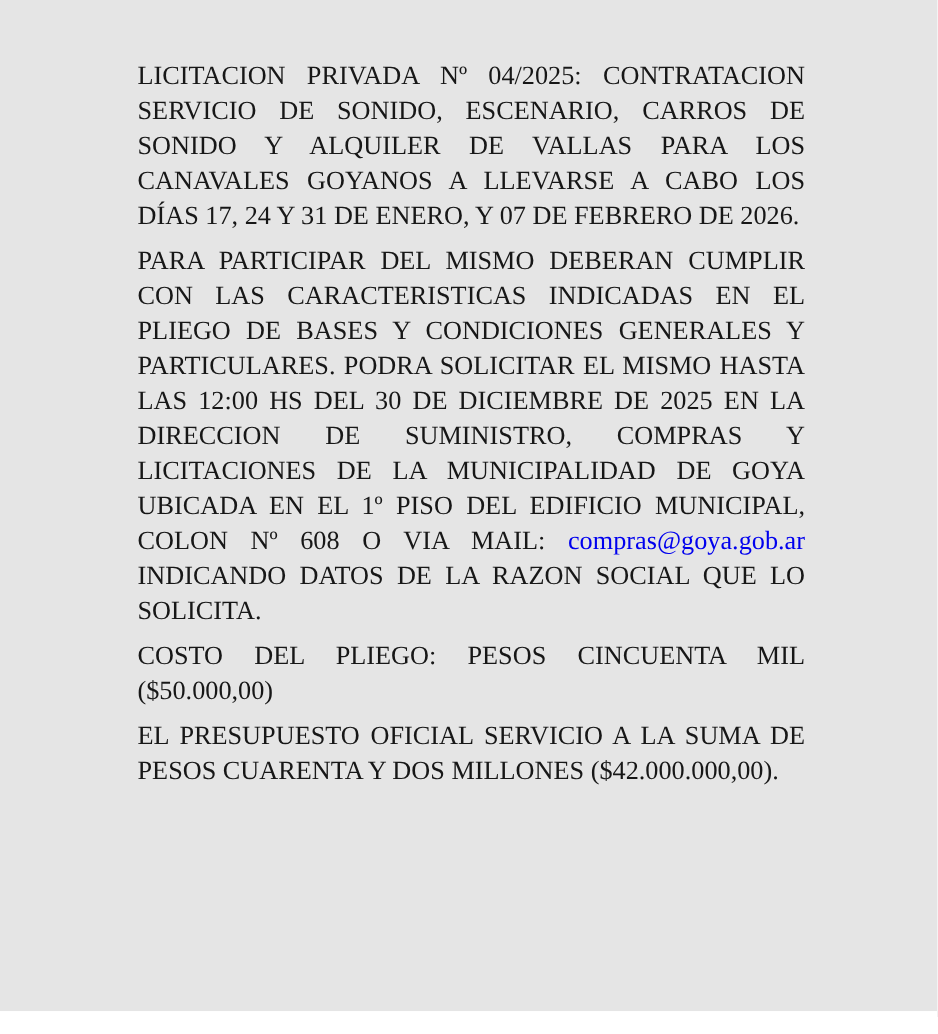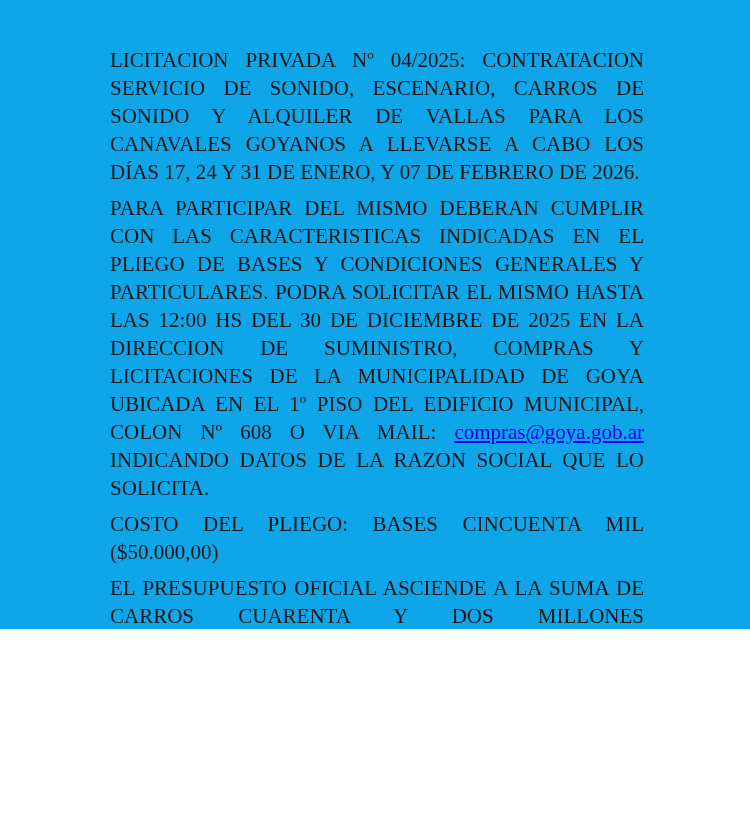--- a/index.html
+++ b/index.html
@@ -3,22 +3,22 @@
 <meta charset="utf-8">
 <style>
   html, body {
     margin: 0;
     padding: 0;
     background: #ffffff;
   }
   .page {
     position: relative;
     width: 750px;
-    height: 629px;
-    background: #0ea5e9;
+    height: 809px;
+    background: #e5e5e5;
     overflow: hidden;
   }
   .doc-body {
     position: absolute;
     left: 110px;
     top: 46px;
     width: 534px;
   }
   .para {
     font-family: "Liberation Serif", "DejaVu Serif", serif;
@@ -29,34 +29,33 @@
     margin: 0 0 8px 0;
   }
   .para.sans {
     font-family: "Liberation Sans", "DejaVu Sans", sans-serif;
     font-size: 21px;
     letter-spacing: 0.2px;
     color: #101010;
   }
   .email-link {
     color: #0000ee;
-    text-decoration: underline;
     cursor: pointer;
     white-space: nowrap;
   }
 </style>
 </head>
 <body>
 
 <div class="page">
   <div class="doc-body">
 
     <p class="para">LICITACION PRIVADA Nº 04/2025: CONTRATACION SERVICIO DE SONIDO, ESCENARIO, CARROS DE SONIDO Y ALQUILER DE VALLAS PARA LOS CANAVALES GOYANOS A LLEVARSE A CABO LOS DÍAS 17, 24 Y 31 DE ENERO, Y 07 DE FEBRERO DE 2026.</p>
 
     <p class="para"><span>PARA PARTICIPAR DEL MISMO DEBERAN CUMPLIR CON LAS CARACTERISTICAS INDICADAS EN EL PLIEGO DE BASES Y CONDICIONES GENERALES Y PARTICULARES. PODRA SOLICITAR EL MISMO HASTA LAS 12:00 HS DEL 30 DE DICIEMBRE DE 2025 EN LA DIRECCION DE SUMINISTRO, COMPRAS Y LICITACIONES DE LA MUNICIPALIDAD DE GOYA UBICADA EN EL 1º PISO DEL EDIFICIO MUNICIPAL, COLON Nº 608 O VIA MAIL: </span><a class="email-link">compras@goya.gob.ar</a><span> INDICANDO DATOS DE LA RAZON SOCIAL QUE LO SOLICITA.</span></p>
 
-    <p class="para">COSTO DEL PLIEGO: BASES CINCUENTA MIL ($50.000,00)</p>
+    <p class="para">COSTO DEL PLIEGO: PESOS CINCUENTA MIL ($50.000,00)</p>
 
-    <p class="para">EL PRESUPUESTO OFICIAL ASCIENDE A LA SUMA DE CARROS CUARENTA Y DOS MILLONES ($42.000.000,00).</p>
+    <p class="para">EL PRESUPUESTO OFICIAL SERVICIO A LA SUMA DE PESOS CUARENTA Y DOS MILLONES ($42.000.000,00).</p>
 
 
   </div>
 </div>
 
 </body></html>

